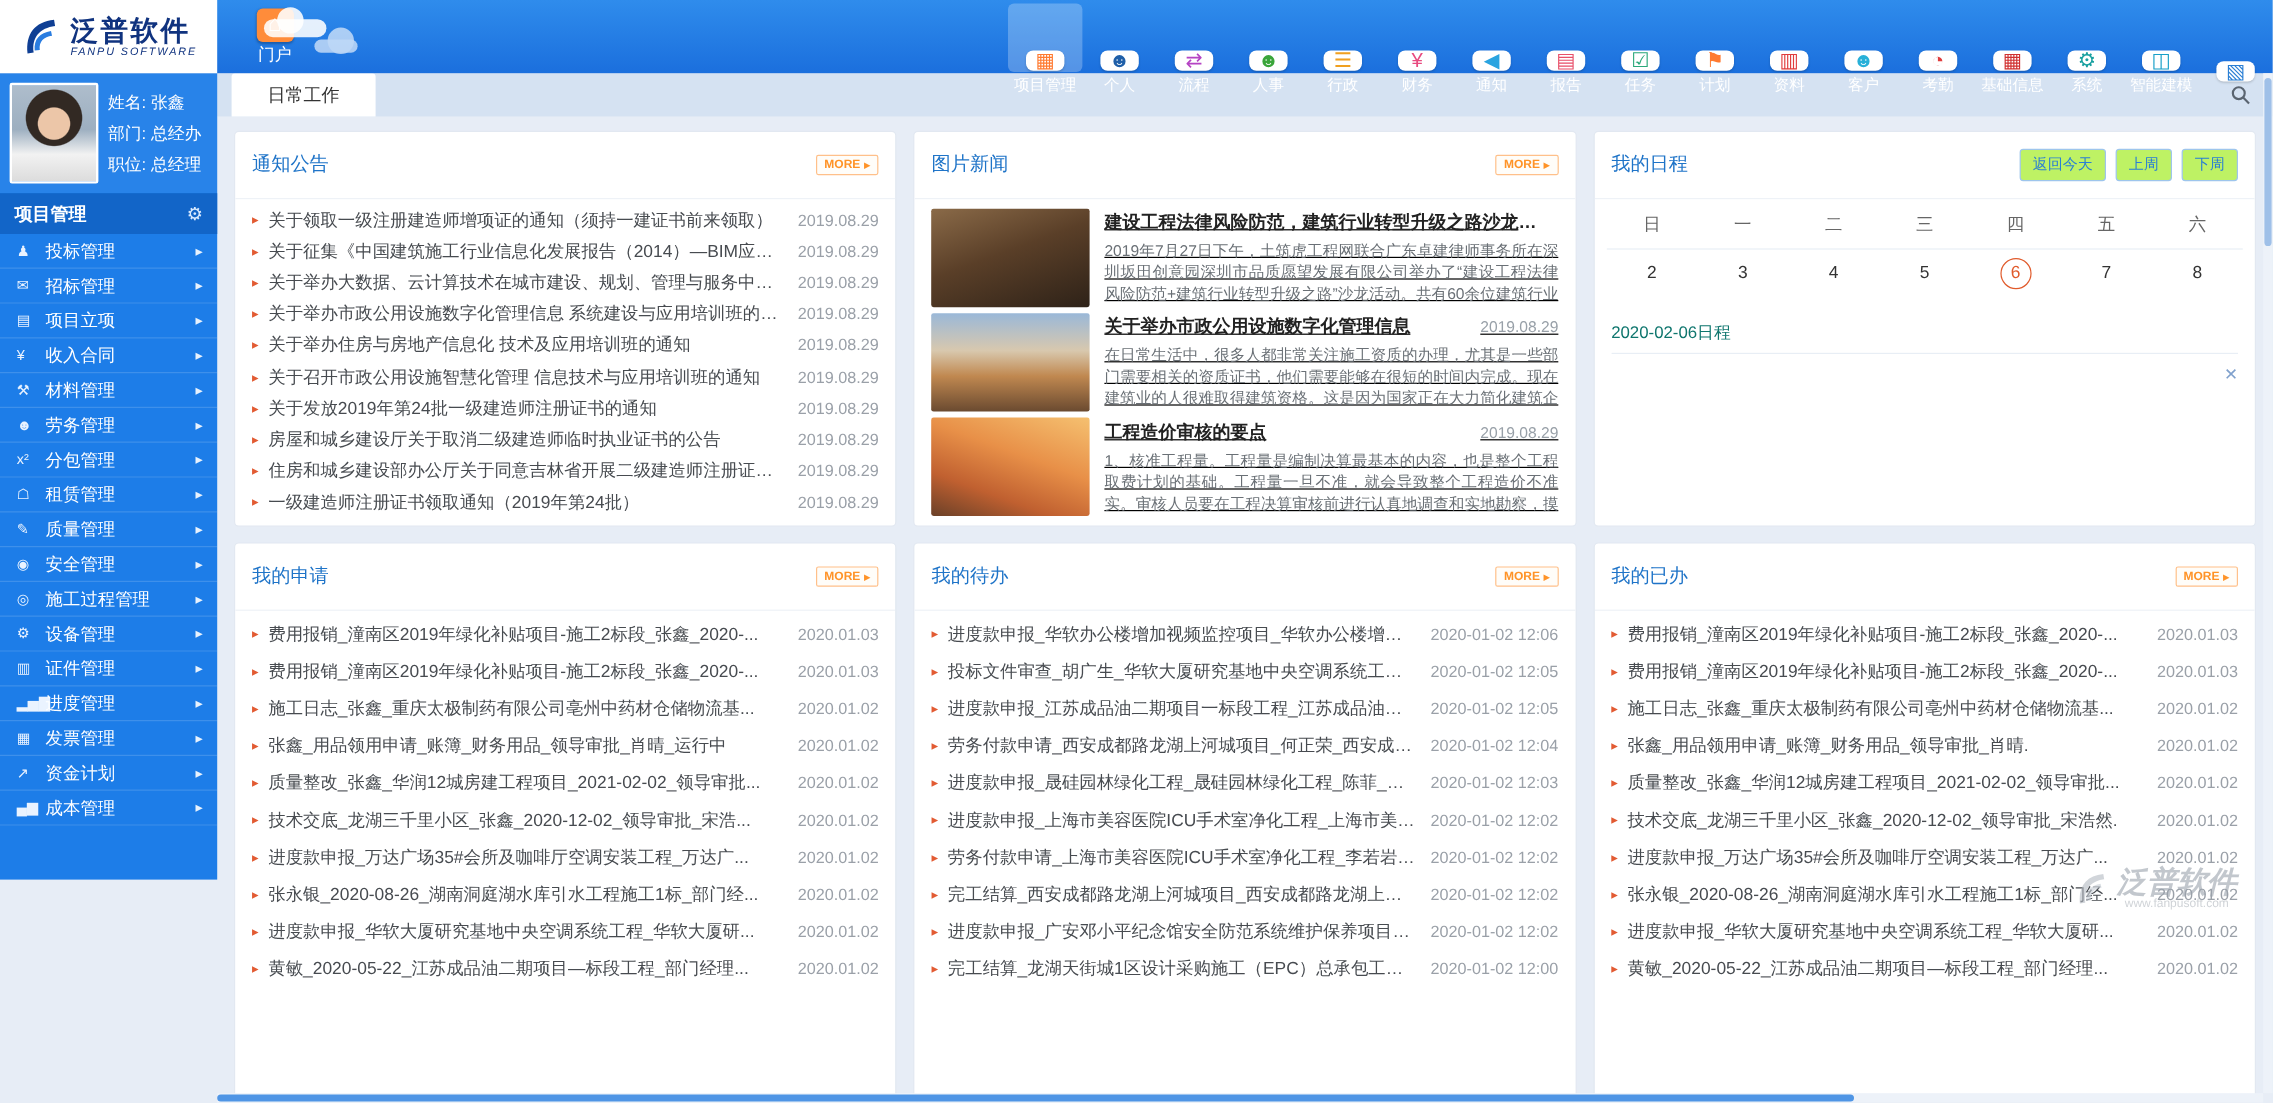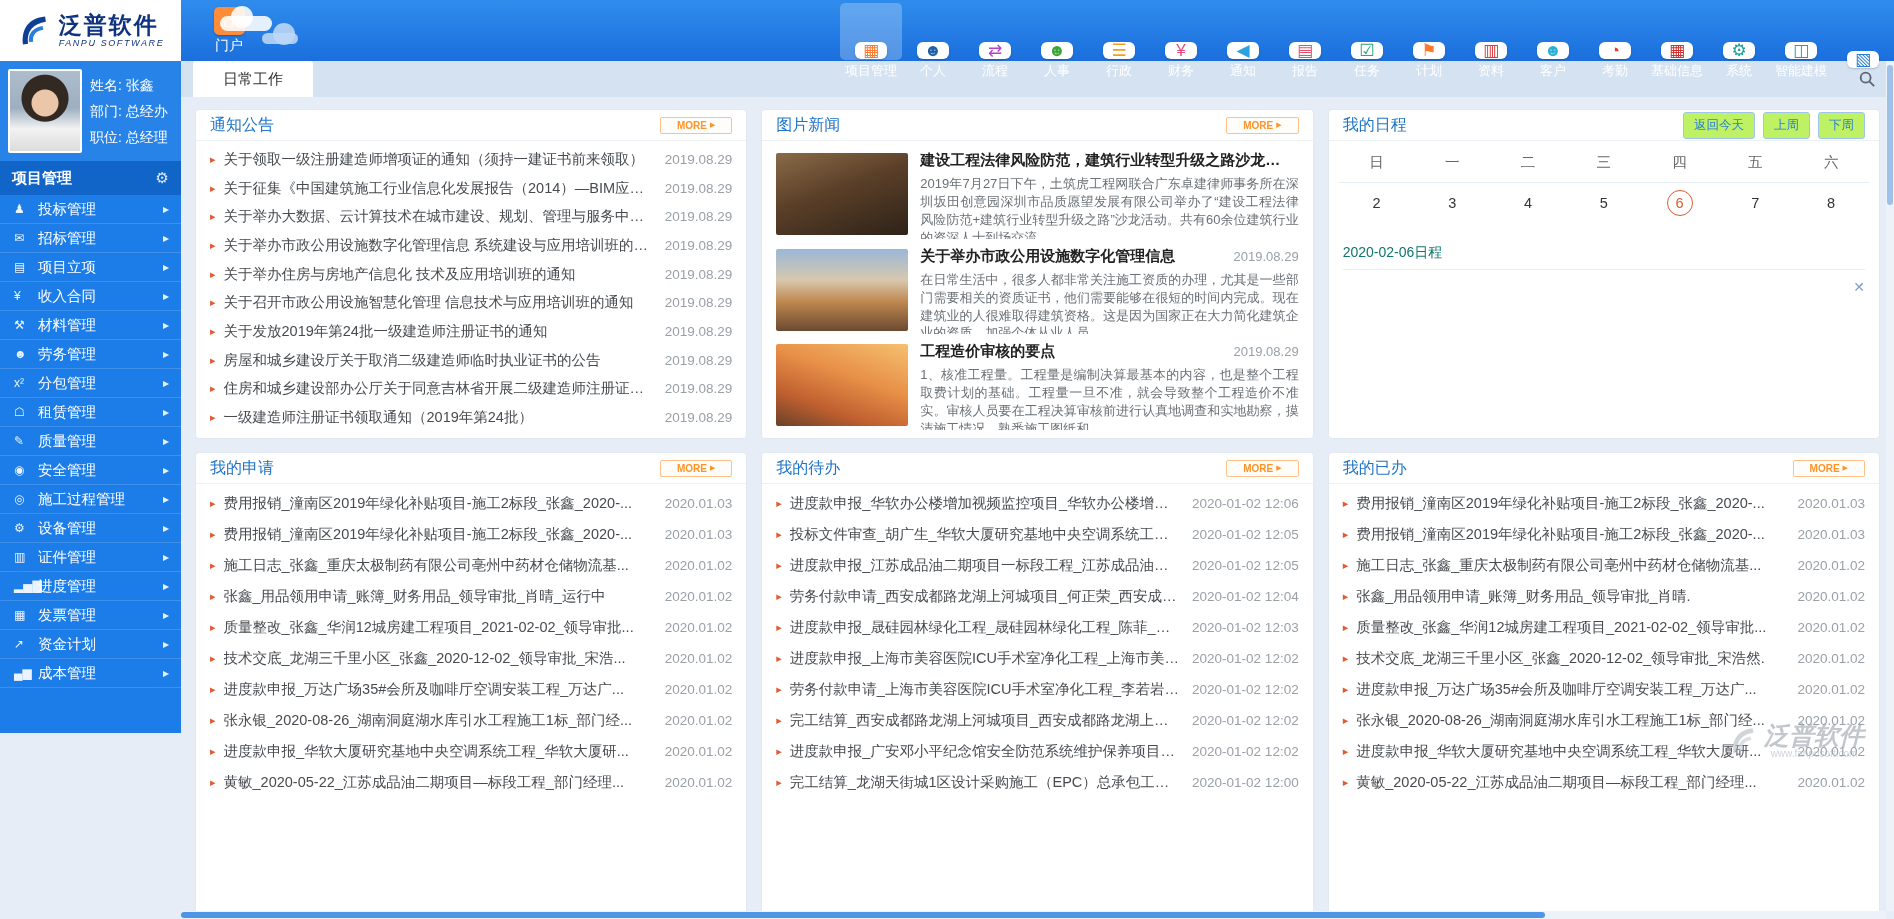--- a/index.html
+++ b/index.html
@@ -51,37 +51,37 @@
   
   .main{position:absolute;left:181px;top:61px;width:1713px;height:858px;background:#e7edf6;}
   .tabbar{height:36px;background:#d5e2f2;display:flex;position:relative;}
   .tab{height:36px;margin-left:12px;padding:0 30px;background:#fff;display:flex;align-items:center;
     font-size:15px;color:#333;border-radius:3px 3px 0 0;cursor:pointer;}
   .search{position:absolute;right:18px;top:9px;cursor:pointer;line-height:0;}
 
   .content{position:absolute;top:36px;left:0;right:0;bottom:0;padding:12px 14px 0;
     display:grid;grid-template-columns:1fr 1fr 1fr;grid-template-rows:330px minmax(0,1fr);gap:13px 14px;overflow:hidden;}
   .panel{background:#fff;border:1px solid #e2e8f1;border-radius:4px;display:flex;flex-direction:column;overflow:hidden;}
-  .phead{height:31px;flex:0 0 auto;display:flex;align-items:center;padding:0 14px;border-bottom:1px solid #eef2f7;}
+  .phead{height:56px;flex:0 0 auto;display:flex;align-items:center;padding:0 14px;border-bottom:1px solid #eef2f7;}
   .ptitle{color:#1f74c8;font-size:16px;}
   .more{margin-left:auto;font-size:10px;font-weight:bold;color:#ff9327;border:1px solid #ffc08a;border-radius:2px;
-    padding:2px 16px;cursor:pointer;display:flex;align-items:center;gap:3px;background:#fffdf9;}
+    padding:2px 6px;cursor:pointer;display:flex;align-items:center;gap:3px;background:#fffdf9;}
   .more .ma{font-size:7px;}
   .plist{flex:1;min-height:0;padding:4px 14px 6px;display:flex;flex-direction:column;}
   .row{flex:1;min-height:0;display:flex;align-items:center;cursor:pointer;}
   .plist.fixed .row{flex:0 0 31px;}
   .bullet{color:#e25b33;font-size:11px;margin-right:8px;flex:0 0 auto;}
   .rtext{flex:1;font-size:14.5px;color:#474b50;white-space:nowrap;overflow:hidden;text-overflow:ellipsis;}
   .rdate{font-size:13.5px;color:#9aa0a8;margin-left:12px;flex:0 0 auto;}
 
   
   .news-list{flex:1;min-height:0;padding:8px 14px;display:flex;flex-direction:column;gap:6px;overflow:hidden;}
   .news-item{flex:1;min-height:0;display:flex;gap:12px;cursor:pointer;}
   .thumb{width:132px;height:82px;flex:0 0 auto;border-radius:2px;align-self:center;}
-  .nbody{flex:1;min-width:0;display:flex;flex-direction:column;}
+  .nbody{flex:1;min-width:0;display:flex;flex-direction:column;text-decoration:underline;}
   .ntitle-row{display:flex;align-items:baseline;gap:10px;margin-top:2px;}
   .ntitle{font-size:15px;font-weight:bold;color:#222;flex:1;white-space:nowrap;overflow:hidden;text-overflow:ellipsis;}
   .ndate{font-size:13px;color:#98a0a8;flex:0 0 auto;}
   .ndesc{margin-top:5px;font-size:13px;color:#6a7076;line-height:1.38;text-align:justify;
     overflow:hidden;display:-webkit-box;-webkit-line-clamp:4;-webkit-box-orient:vertical;}
 
   
   .sched-btns{margin-left:auto;display:flex;gap:8px;}
   .sbtn{font-size:12.5px;color:#2a7fd4;border:1px solid #9ec5ec;background:#bef264;border-radius:3px;padding:4px 10px;cursor:pointer;}
   .cal{padding:0 10px;}

